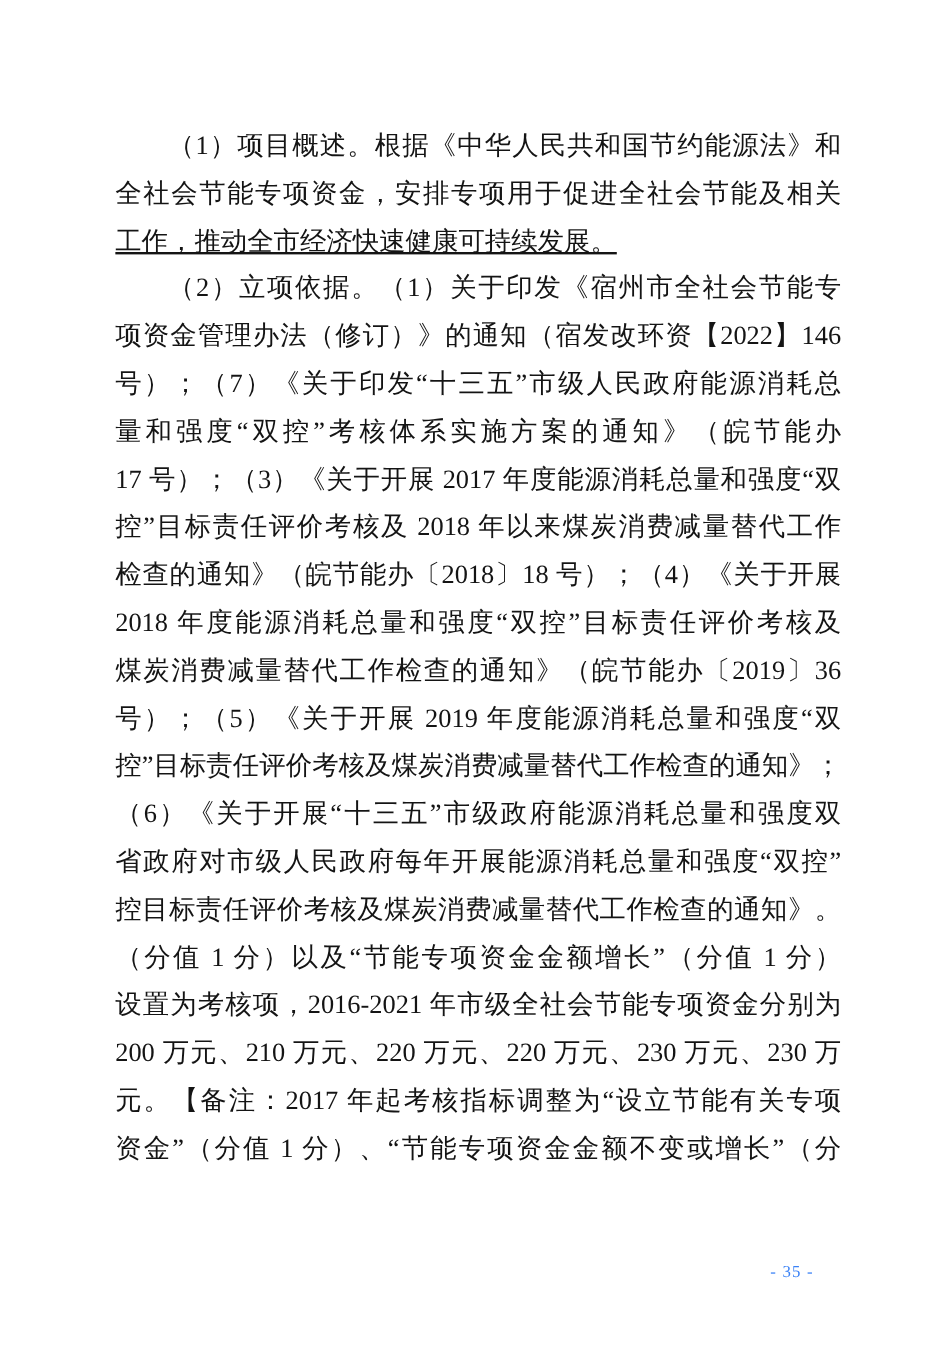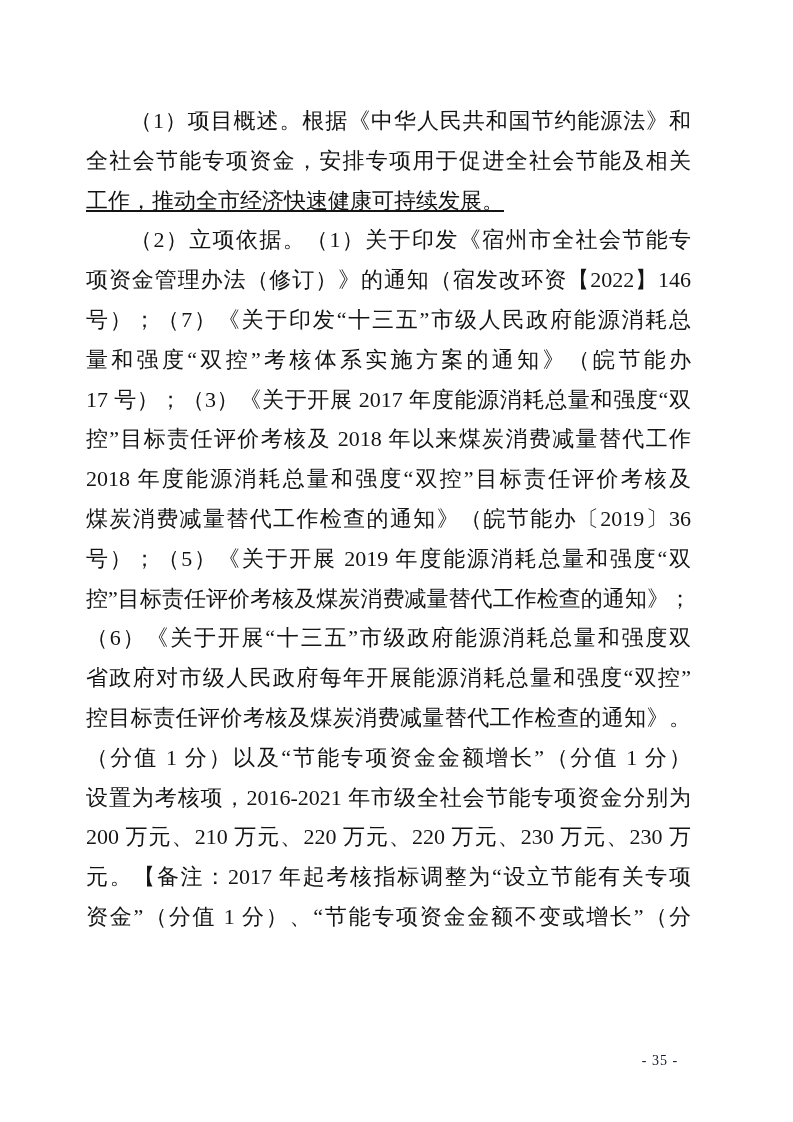--- a/index.html
+++ b/index.html
@@ -11,21 +11,21 @@
     position: relative;
     width: 793px;
     height: 1122px;
     background: #ffffff;
     overflow: hidden;
     font-family: "Liberation Serif", "DejaVu Serif", serif;
     color: #141414;
   }
   .content {
     position: absolute;
-    left: 86px;
+    left: 96px;
     top: 101px;
     width: 605px;
   }
   .line {
     font-size: 22px;
     line-height: 39.8px;
     height: 39.8px;
     overflow: hidden;
     white-space: normal;
     text-align: justify;
@@ -41,21 +41,21 @@
   }
   .page-number {
     position: absolute;
     left: 620px;
     top: 1051px;
     width: 80px;
     text-align: center;
     font-size: 14px;
     line-height: 20px;
     letter-spacing: 1px;
-    color: #0f172a;
+    color: #3b82f6;
   }
 </style>
 </head>
 <body>
 
 <div class="page">
   <div class="content">
 
     <div class="paragraph">
       <div class="line indent">（1）项目概述。根据《中华人民共和国节约能源法》和</div>
@@ -63,20 +63,21 @@
       <div class="line para-end">工作，推动全市经济快速健康可持续发展。</div>
     </div>
 
     <div class="paragraph">
       <div class="line indent">（2）立项依据。（1）关于印发《宿州市全社会节能专</div>
       <div class="line">项资金管理办法（修订）》的通知（宿发改环资【2022】146</div>
       <div class="line">号）；（7）《关于印发“十三五”市级人民政府能源消耗总</div>
       <div class="line">量和强度“双控”考核体系实施方案的通知》（皖节能办〔2017〕</div>
       <div class="line">17 号）；（3）《关于开展 2017 年度能源消耗总量和强度“双</div>
       <div class="line">控”目标责任评价考核及 2018 年以来煤炭消费减量替代工作</div>
+      <div class="line">检查的通知》（皖节能办〔2018〕18 号）；（4）《关于开展</div>
       <div class="line">2018 年度能源消耗总量和强度“双控”目标责任评价考核及</div>
       <div class="line">煤炭消费减量替代工作检查的通知》（皖节能办〔2019〕36</div>
       <div class="line">号）；（5）《关于开展 2019 年度能源消耗总量和强度“双</div>
       <div class="line">控”目标责任评价考核及煤炭消费减量替代工作检查的通知》；</div>
       <div class="line">（6）《关于开展“十三五”市级政府能源消耗总量和强度双</div>
       <div class="line">省政府对市级人民政府每年开展能源消耗总量和强度“双控”</div>
       <div class="line">控目标责任评价考核及煤炭消费减量替代工作检查的通知》。</div>
       <div class="line">（分值 1 分）以及“节能专项资金金额增长”（分值 1 分）</div>
       <div class="line">设置为考核项，2016-2021 年市级全社会节能专项资金分别为</div>
       <div class="line">200 万元、210 万元、220 万元、220 万元、230 万元、230 万</div>

